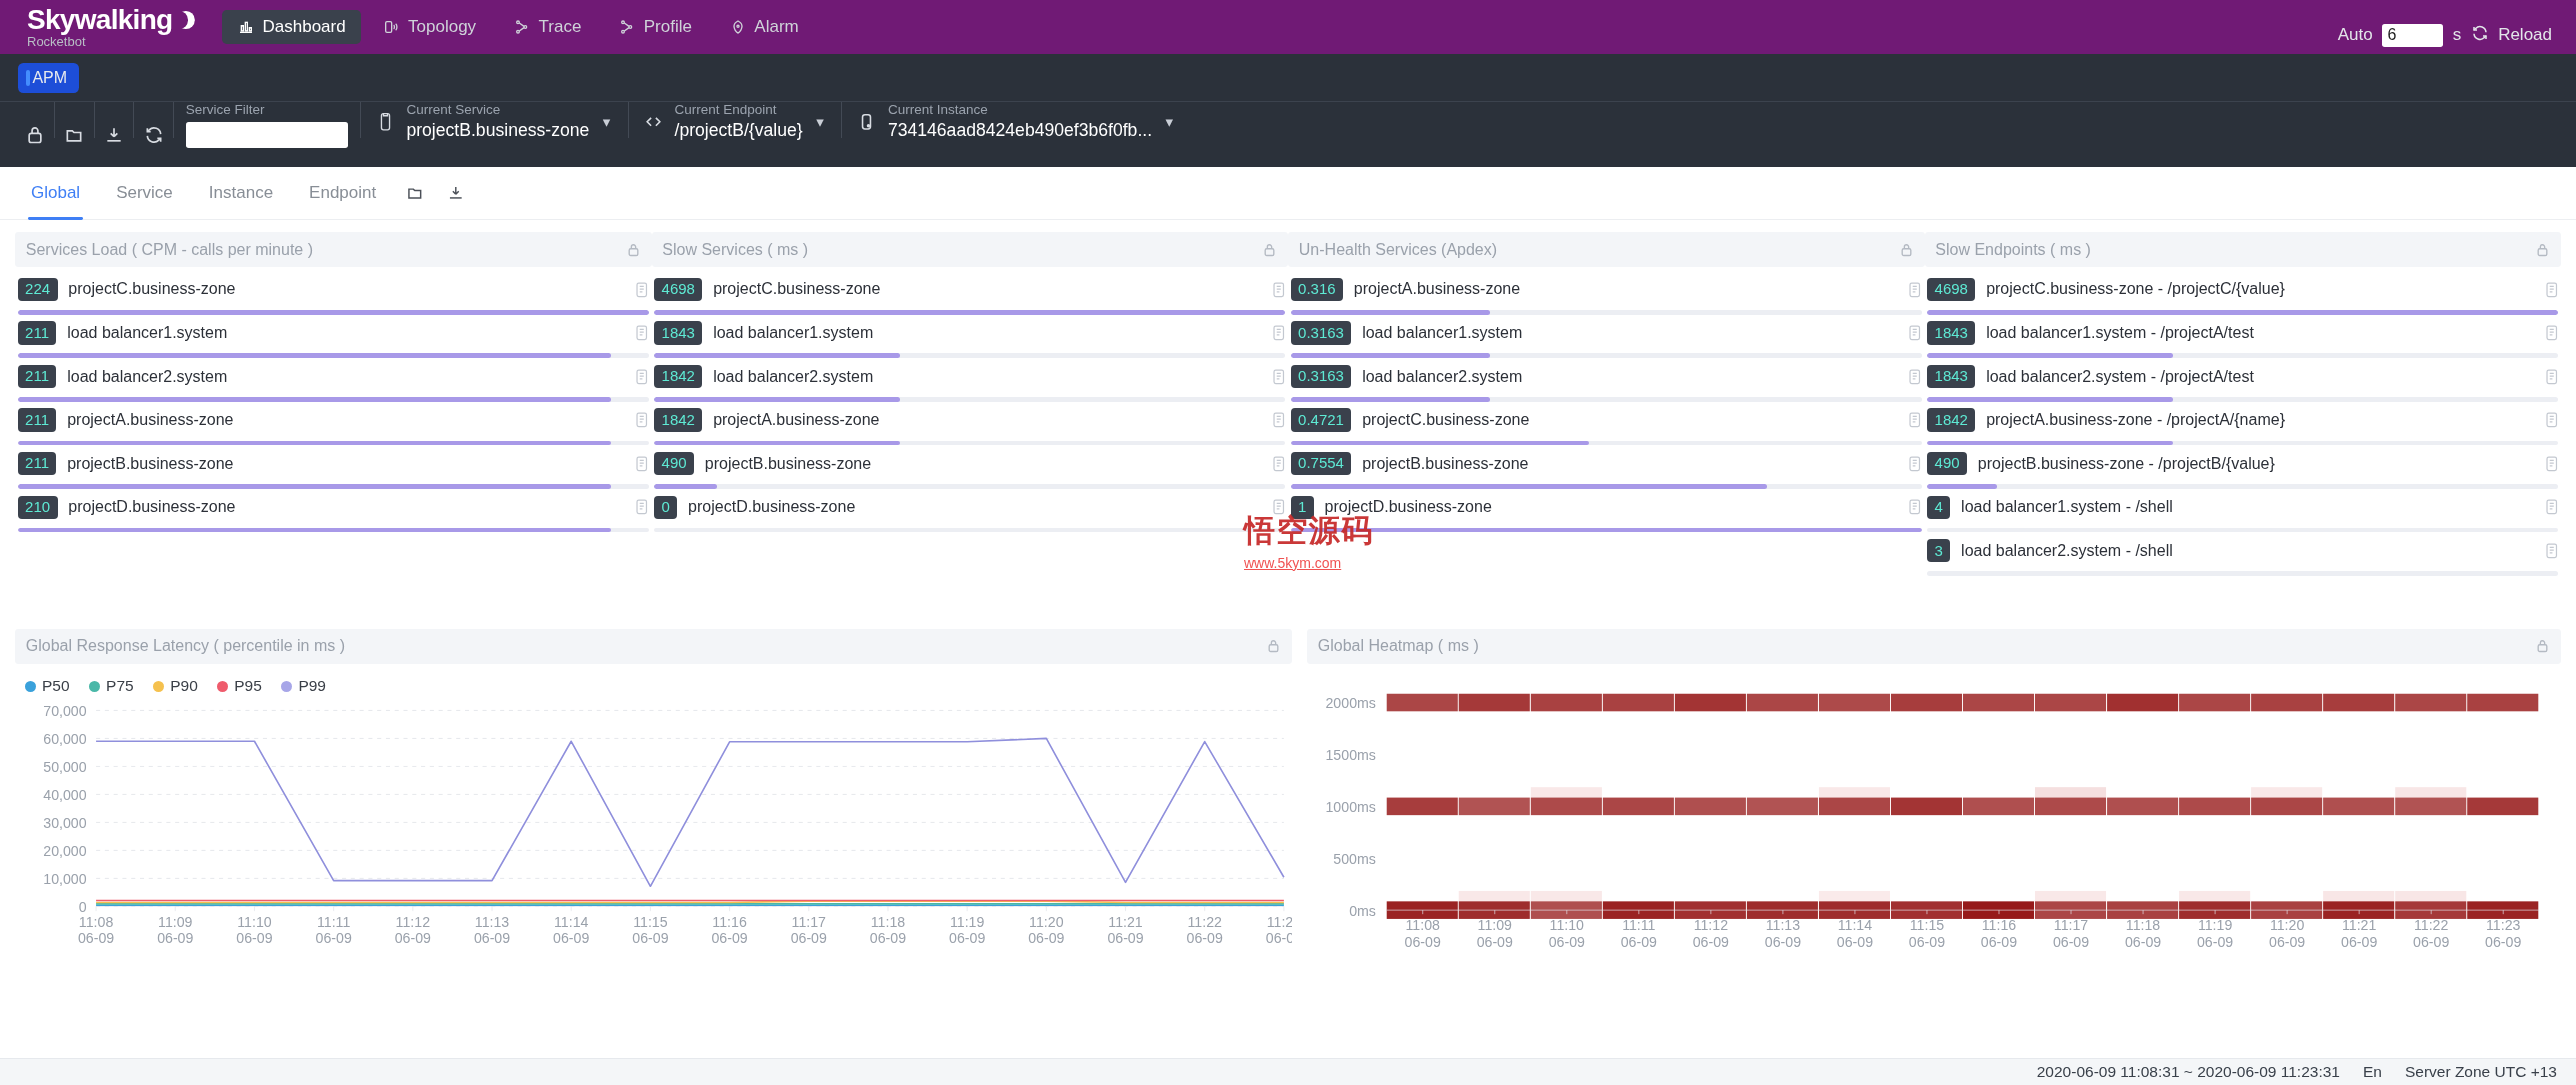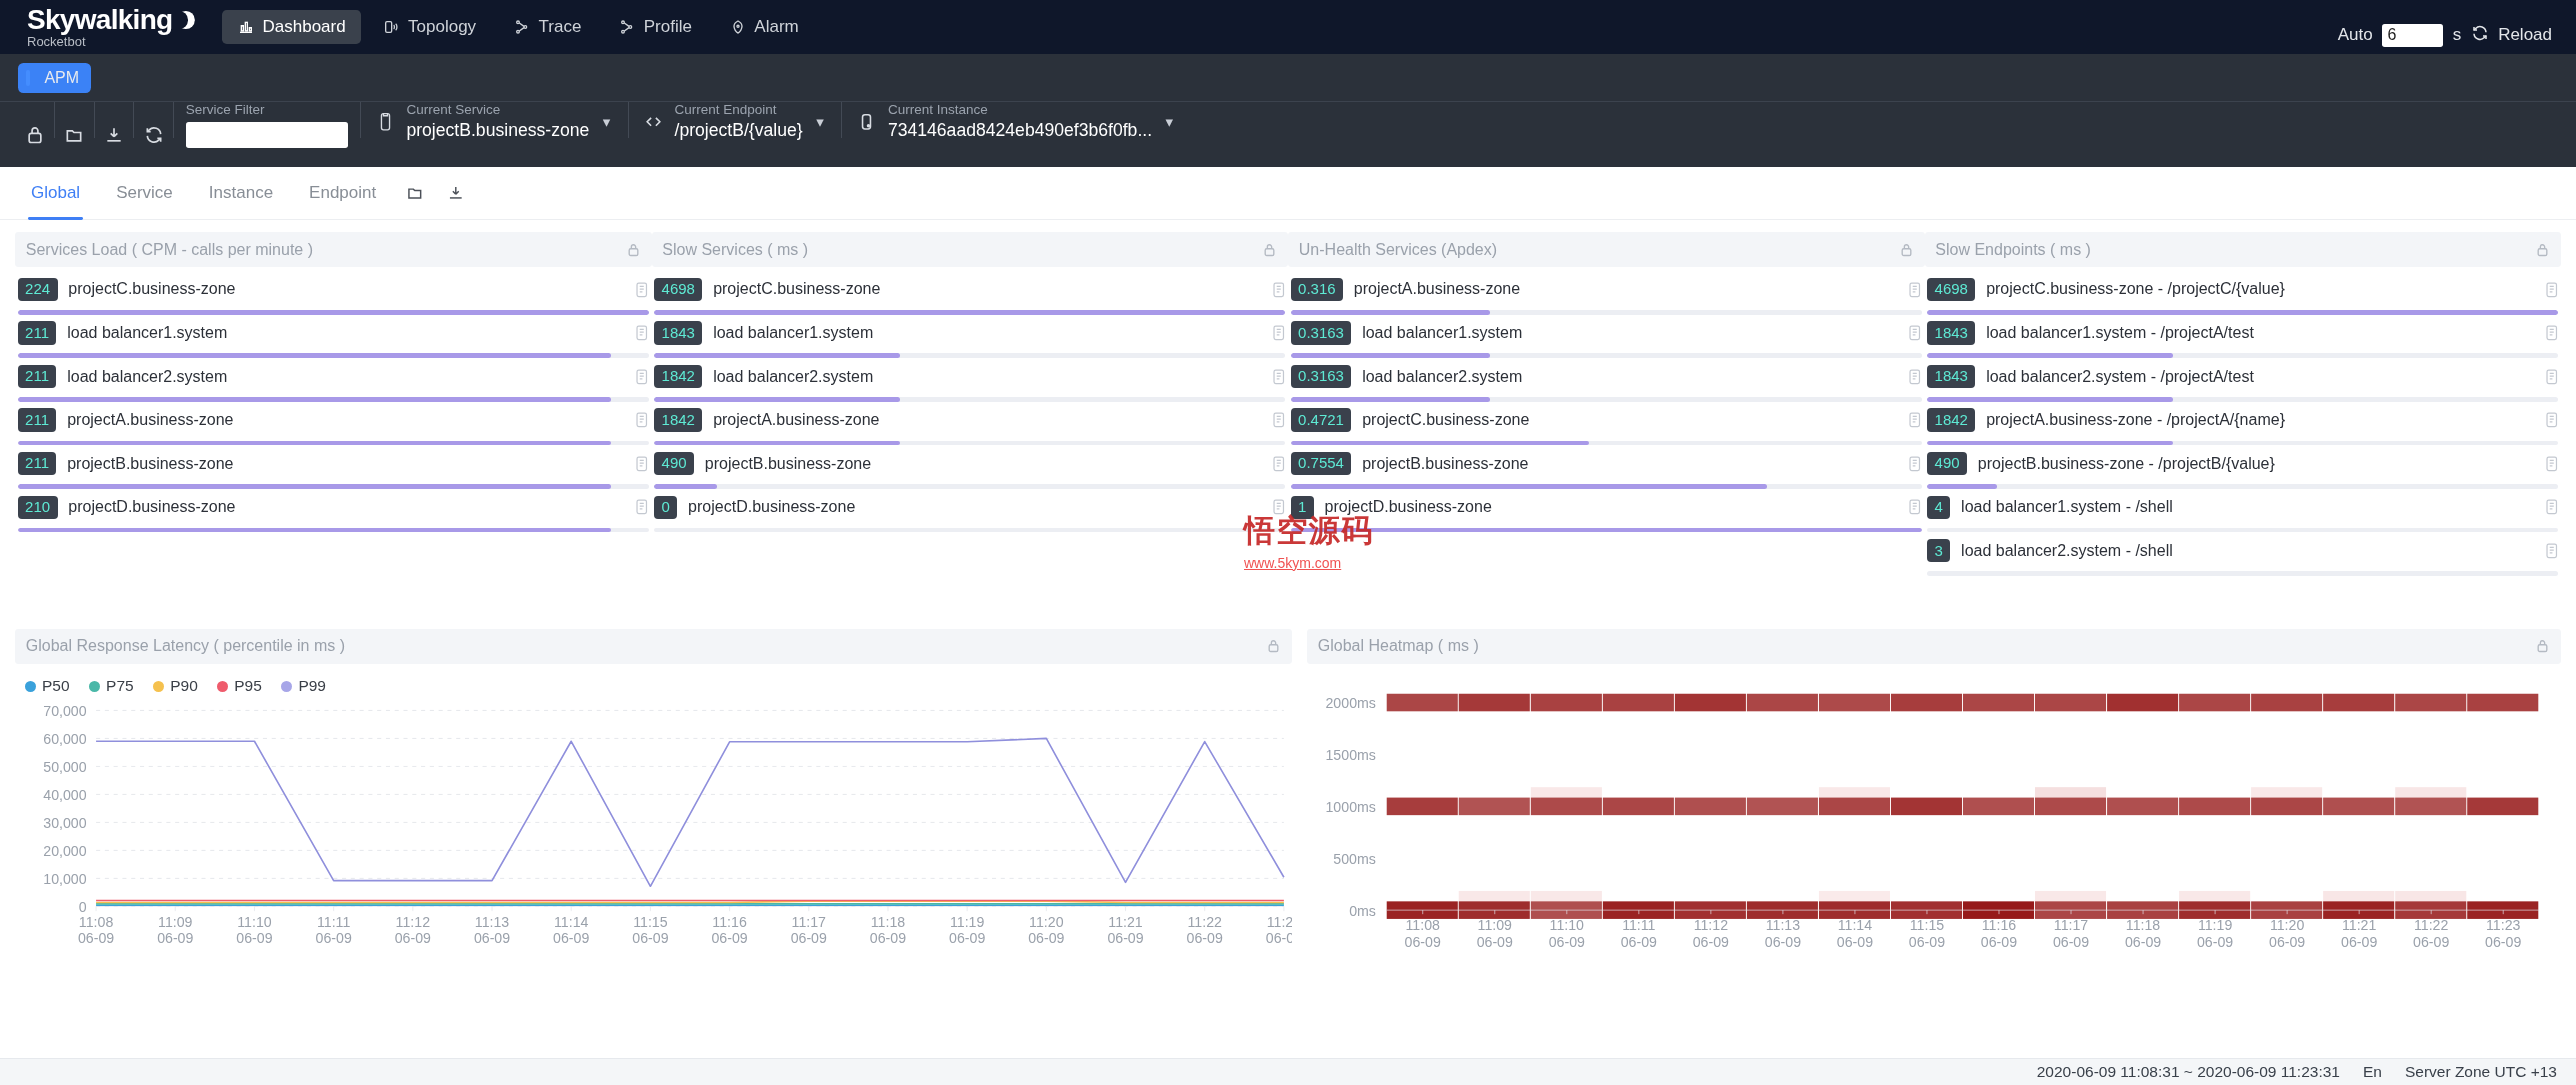--- a/index.html
+++ b/index.html
@@ -6,21 +6,21 @@
   html, body {
     width: 2576px; height: 1085px;
     background: #fff;
     font-family: "Liberation Sans", sans-serif;
     overflow: hidden;
   }
   body { position: relative; }
 
   
   .topnav {
-    height: 54px; background: #0f172a; display: flex; align-items: center;
+    height: 54px; background: #701a75; display: flex; align-items: center;
     padding: 0 27px; color: #e6e8ea; position: relative;
   }
   .logo-block { display: flex; flex-direction: column; justify-content: center; margin-right: 32px; }
   .logo-main { font-size: 28px; font-weight: bold; color: #fff; letter-spacing: -0.7px; line-height: 1; display:flex; align-items:center;}
   .logo-moon { display:inline-block; width: 16px; height: 20px; margin-left: 1.4px; position: relative; }
   .logo-moon:before {
     content:""; position:absolute; left:-4px; top:1.4px; width:17.6px; height:17.6px;
     border-radius:50%; box-shadow: 6.8px 0 0 0 #fff;
   }
   .logo-sub { font-size: 13px; color: #b9bec6; margin-top: 1.4px; line-height: 1; }
@@ -40,21 +40,21 @@
   }
   .auto-input {
     width: 61px; height: 23px; background: #fff; border: none; border-radius: 2.7px;
     font-size: 16px; color: #222; padding: 0 5.4px; font-family: "Liberation Sans", sans-serif;
   }
   .reload-ico svg { width: 18px; height: 18px; }
 
   
   .apmbar { height: 47px; background: #2b313a; display: flex; align-items: center; padding: 0 17.6px; }
   .apm-chip {
-    display: flex; align-items: center; gap: 14px; background: #3b82f6; color: #e8eaee;
+    display: flex; align-items: center; gap: 2px; background: #1d4ed8; color: #e8eaee;
     border-radius: 5.4px; padding: 6px 12px 6px 8.8px; font-size: 16px; cursor: pointer;
   }
   .apm-chip .bar { width: 4px; height: 16px; border-radius: 2px; background: #448dfe; display:block; }
 
   
   .filterbar {
     height: 66px; background: #2b313a; display: flex; align-items: flex-start;
     padding: 0 15px; border-top: 0.7px solid #3c434e; color: #d8dce2;
   }
   .tool-ico {

